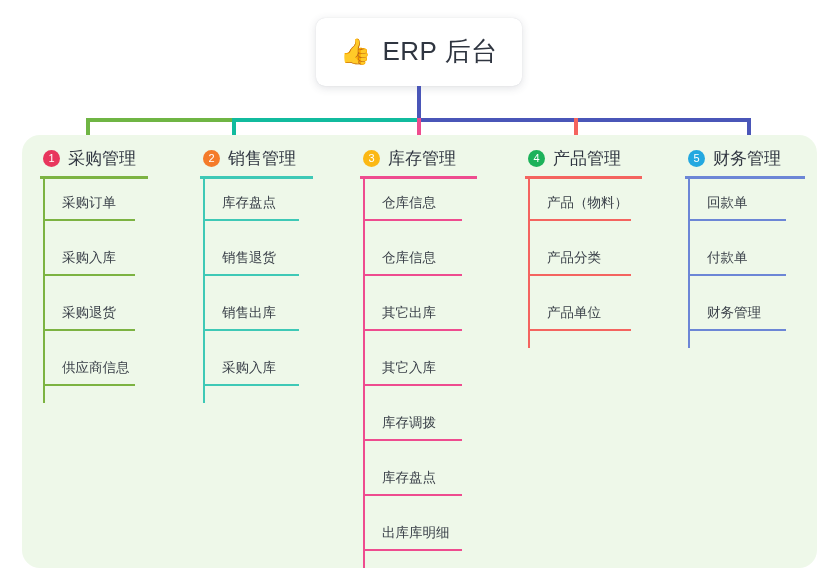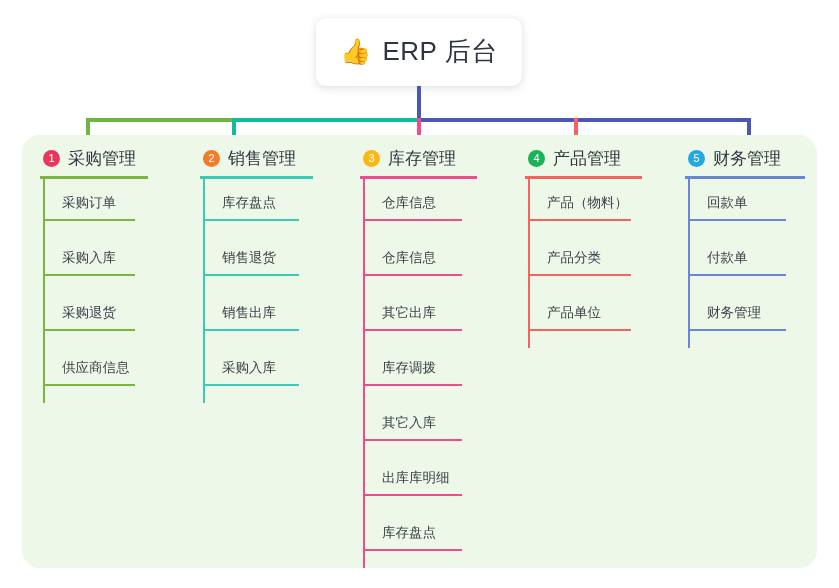--- a/index.html
+++ b/index.html
@@ -265,33 +265,33 @@
         </div>
         <div class="item">
           <span class="item-label">仓库信息</span>
           <div class="item-rule" style="background: rgb(238, 76, 143); width: 99px;"></div>
         </div>
         <div class="item">
           <span class="item-label">其它出库</span>
           <div class="item-rule" style="background: rgb(238, 76, 143); width: 99px;"></div>
         </div>
         <div class="item">
+          <span class="item-label">其它入库</span>
+          <div class="item-rule" style="background: rgb(238, 76, 143); width: 99px;"></div>
+        </div>
+        <div class="item">
           <span class="item-label">库存调拨</span>
           <div class="item-rule" style="background: rgb(238, 76, 143); width: 99px;"></div>
         </div>
         <div class="item">
-          <span class="item-label">其它入库</span>
+          <span class="item-label">库存盘点</span>
           <div class="item-rule" style="background: rgb(238, 76, 143); width: 99px;"></div>
         </div>
         <div class="item">
           <span class="item-label">出库库明细</span>
-          <div class="item-rule" style="background: rgb(238, 76, 143); width: 99px;"></div>
-        </div>
-        <div class="item">
-          <span class="item-label">库存盘点</span>
           <div class="item-rule" style="background: rgb(238, 76, 143); width: 99px;"></div>
         </div>
       </div>
   </div>
 
   <div class="column col-4">
     <div class="col-head">
       <span class="badge" style="background: rgb(28, 178, 90);">4</span>
       <span class="col-title">产品管理</span>
     </div>

